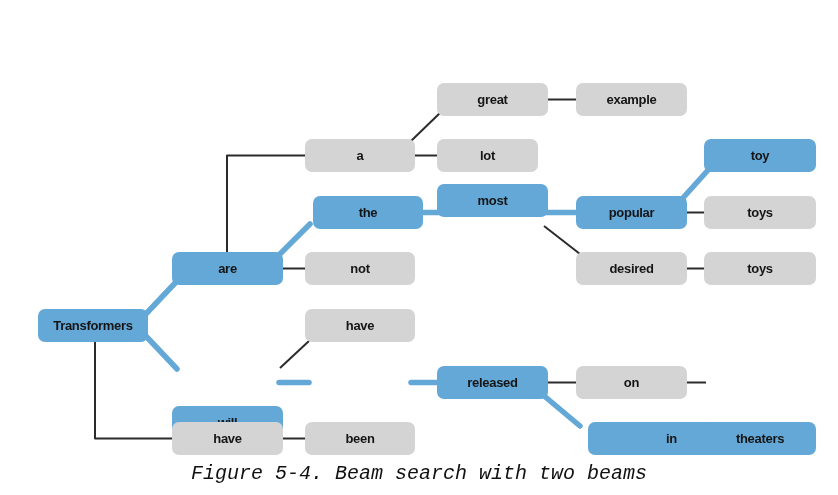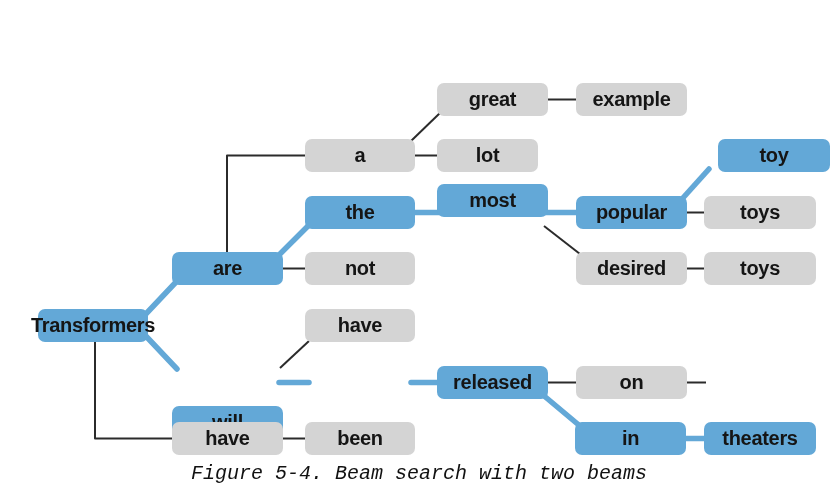--- a/index.html
+++ b/index.html
@@ -27,21 +27,21 @@
   .edges path.thin { stroke: var(--edge); stroke-width: 2; stroke-linecap: butt; }
   .edges path.beam { stroke: var(--beam); stroke-width: 5.5; stroke-linecap: round; }
   .node {
     position: absolute;
     height: 33px;
     border-radius: 7px;
     display: flex;
     align-items: center;
     justify-content: center;
     font-weight: bold;
-    font-size: 20px;
+    font-size: 13px;
     letter-spacing: -0.3px;
     color: var(--ink);
   }
   .node.beam { background: var(--beam); }
   .node.pruned { background: var(--inactive); }
   .caption {
     position: absolute;
     left: 0;
     top: 462px;
     width: 100%;
@@ -85,31 +85,31 @@
     <path class="beam" d="M 543,395 L 580,426"></path>
     <path class="beam" d="M 683,438.5 L 708,438.5"></path>
   </svg>
 
   <div class="node beam" style="left:38px;  top:309px; width:110px;">Transformers</div>
   <div class="node beam" style="left:172px; top:252px; width:111px;">are</div>
   <div class="node pruned" style="left:305px; top:139px; width:110px;">a</div>
   <div class="node pruned" style="left:437px; top:83px;  width:111px;">great</div>
   <div class="node pruned" style="left:576px; top:83px;  width:111px;">example</div>
   <div class="node pruned" style="left:437px; top:139px; width:101px;">lot</div>
-  <div class="node beam" style="left:305px; top:196px; width:110px;">the</div>
+  <div class="node beam" style="left:313px; top:196px; width:110px;">the</div>
   <div class="node beam" style="left:437px; top:184px; width:111px;">most</div>
   <div class="node beam" style="left:576px; top:196px; width:111px;">popular</div>
-  <div class="node beam" style="left:704px; top:139px; width:112px;margin-left:14px;">toy</div>
+  <div class="node beam" style="left:704px; top:139px; width:112px;">toy</div>
   <div class="node pruned" style="left:704px; top:196px; width:112px;">toys</div>
   <div class="node pruned" style="left:576px; top:252px; width:111px;">desired</div>
   <div class="node pruned" style="left:305px; top:252px; width:110px;">not</div>
   <div class="node pruned" style="left:704px; top:252px; width:112px;">toys</div>
   <div class="node pruned" style="left:305px; top:309px; width:110px;">have</div>
   <div class="node beam" style="left:172px; top:366px; width:111px;margin-top:40px;">will</div>
   <div class="node beam" style="left:437px; top:366px; width:111px;">released</div>
   <div class="node pruned" style="left:576px; top:366px; width:111px;">on</div>
-  <div class="node beam" style="left:575px; top:422px; width:111px;">in</div>
+  <div class="node beam" style="left:588px; top:422px; width:111px;padding-left:28px;">in</div>
   <div class="node beam" style="left:704px; top:422px; width:112px;">theaters</div>
   <div class="node pruned" style="left:172px; top:422px; width:111px;">have</div>
   <div class="node pruned" style="left:305px; top:422px; width:110px;">been</div>
 
   <div class="caption">Figure 5-4. Beam search with two beams</div>
 </div>
 
 </body></html>

